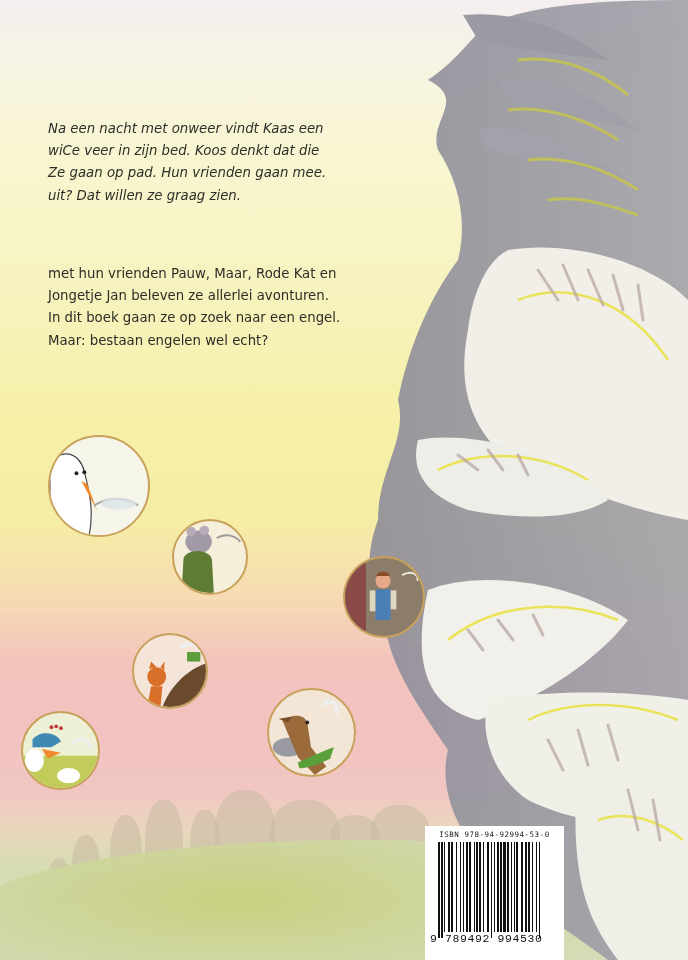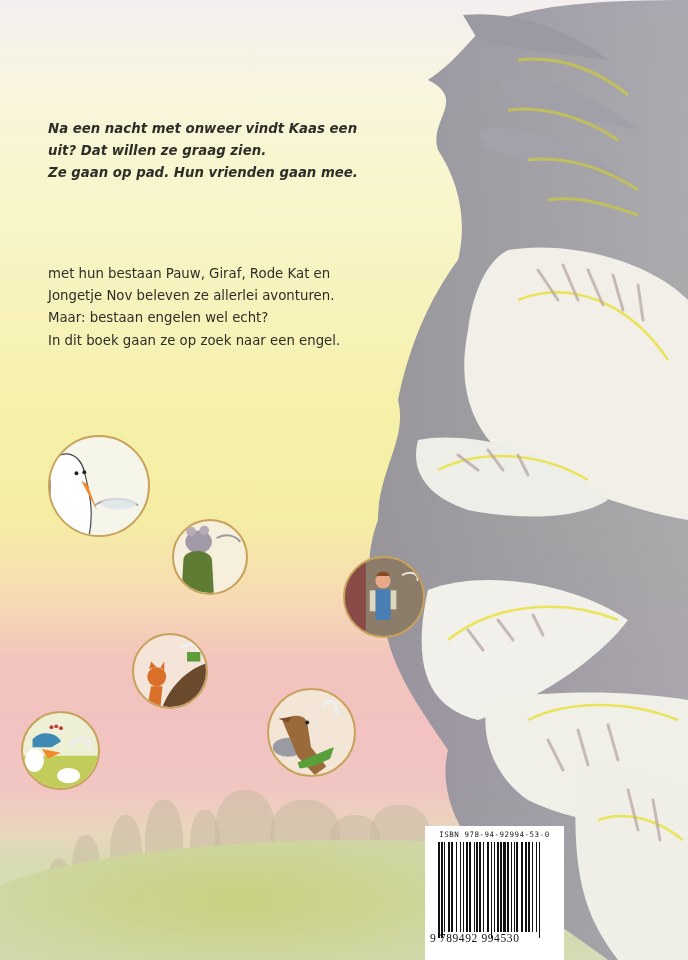--- a/index.html
+++ b/index.html
@@ -38,21 +38,21 @@
       background: #fff; box-sizing: border-box; padding: 4px 5px;
     }
     .isbn-text {
       font-family: "DejaVu Sans Mono", monospace; font-size: 7.5px; letter-spacing: 0.5px;
       text-align: center; color: #222; height: 10px; line-height: 10px; white-space: nowrap;
     }
     .bars { position: relative; margin-left: 8px; width: 118px; height: 90px; margin-top: 2px; }
     .bar { position: absolute; top: 0; bottom: 0; background: #111; }
     .bar.long { bottom: -6px; }
     .barcode-num {
-      font-family: Liberation Serif, serif; font-size: 11.5px; color: #111;
+      font-family: Liberation Mono, monospace; font-size: 11.5px; color: #111;
       letter-spacing: 0.6px; white-space: nowrap; margin-top: 0px;
     }
   </style>
 </head>
 <body>
 
 <div class="cover"></div>
 
 <div>
   <div class="tree" style="left:48px;top:858px;width:22px;height:50px;"></div>
@@ -113,31 +113,32 @@
       <path d="M130,620 L145,640"></path>
       <path d="M165,615 L175,635"></path>
     <path d="M180,740 L195,770"></path>
       <path d="M210,730 L220,765"></path>
       <path d="M240,725 L250,760"></path>
     <path d="M260,790 L270,830"></path>
       <path d="M285,800 L292,840"></path>
   </g>
 </svg>
 
-<div class="text-block italic" style="top:118px;font-weight:bold;">
+<div class="text-block italic" style="top:118px;">
   <p>Na een nacht met onweer vindt Kaas een</p>
+  <p>wiCe veer in zijn bed. Koos denkt dat die</p>
+  <p>Ze gaan op pad. Hun vrienden gaan mee.</p>
   <p>uit? Dat willen ze graag zien.</p>
-  <p>Ze gaan op pad. Hun vrienden gaan mee.</p>
 </div>
 
 <div class="text-block" style="top:263px;">
-  <p>met hun bestaan Pauw, Giraf, Rode Kat en</p>
-  <p>Jongetje Nov beleven ze allerlei avonturen.</p>
+  <p>met hun vrienden Pauw, Maar, Rode Kat en</p>
+  <p>Jongetje Jan beleven ze allerlei avonturen.</p>
+  <p>In dit boek gaan ze op zoek naar een engel.</p>
   <p>Maar: bestaan engelen wel echt?</p>
-  <p>In dit boek gaan ze op zoek naar een engel.</p>
 </div>
 
 <div class="medallion" style="left:48px;top:435px;width:102px;height:102px;background:#f6f5ea;">
   <svg width="100%" height="100%" viewBox="0 0 100 100">
     <path d="M0,30 C10,10 30,15 35,35 C40,55 45,75 40,100 L0,100 Z" fill="#fff" stroke="#444" stroke-width="1.2"></path>
     <circle cx="27" cy="37" r="2" fill="#222"></circle>
       <circle cx="35" cy="36" r="2" fill="#222"></circle>
     <path d="M32,45 L48,75 L38,48 Z" fill="#f08a2c"></path>
     <path d="M45,70 C60,60 80,62 90,70" stroke="#aaa" stroke-width="2" fill="none"></path>
     <ellipse cx="70" cy="68" rx="18" ry="6" fill="#dde4e8" opacity="0.8"></ellipse>

